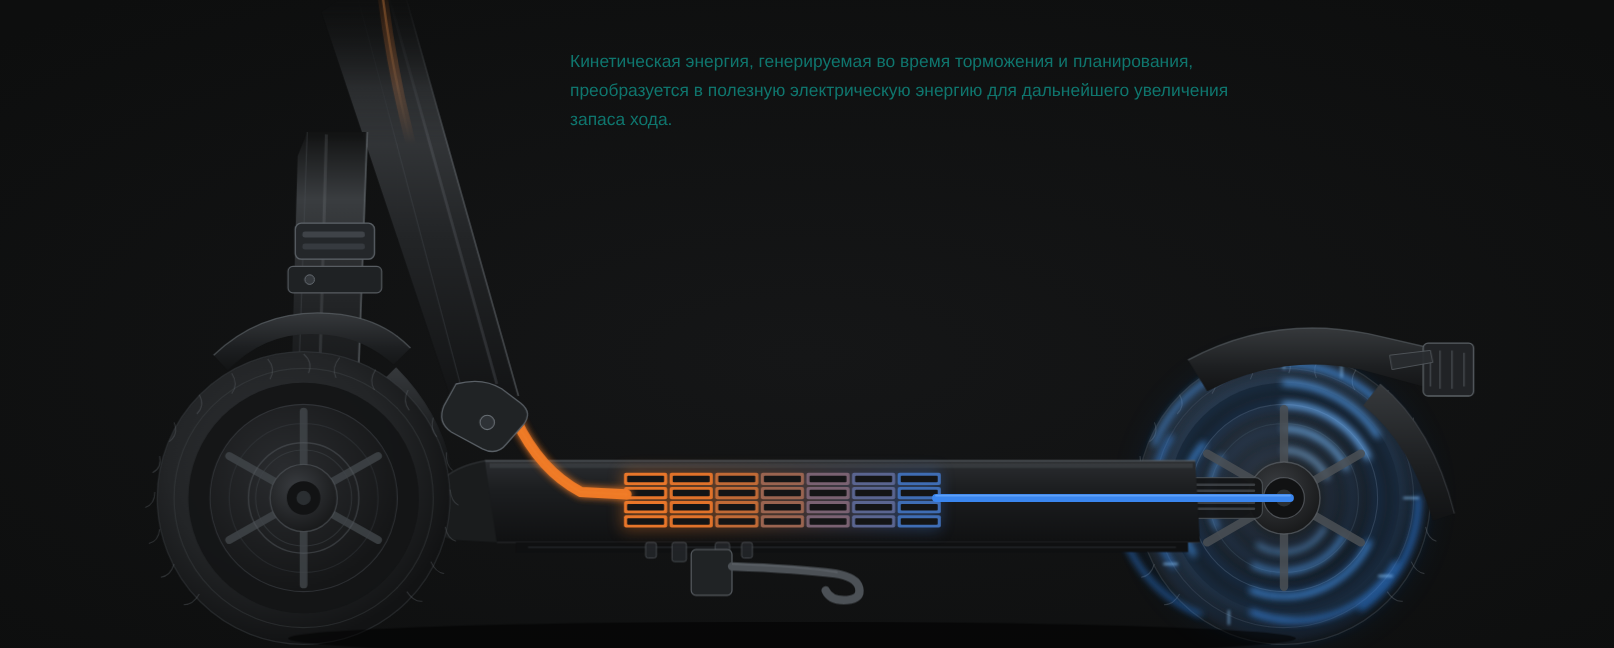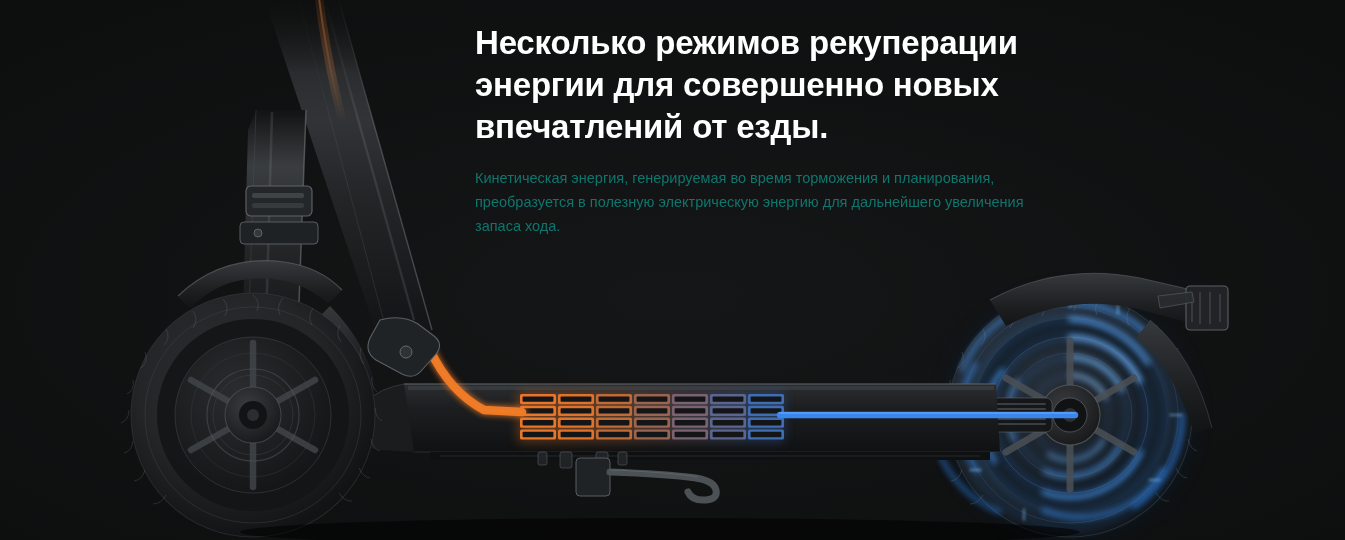--- a/index.html
+++ b/index.html
@@ -427,21 +427,18 @@
     <g opacity="0.5">
       <circle cx="253" cy="415" r="46" fill="none" stroke="#555a5f" stroke-width="1.2"></circle>
       <circle cx="253" cy="415" r="40" fill="none" stroke="#43484c" stroke-width="0.9"></circle>
     </g>
 
     <ellipse cx="660" cy="532" rx="420" ry="14" fill="#000" opacity="0.55"></ellipse>
   </svg>
   </div>
 
   <div class="copy">
-    <h1 class="headline">Несколько режимов рекуперации
-энергии для совершенно новых
-впечатлений от езды.</h1>
     <p class="subcopy">Кинетическая энергия, генерируемая во время торможения и планирования,
 преобразуется в полезную электрическую энергию для дальнейшего увеличения
 запаса хода.</p>
   </div>
 
 </div>
 
 </body></html>

